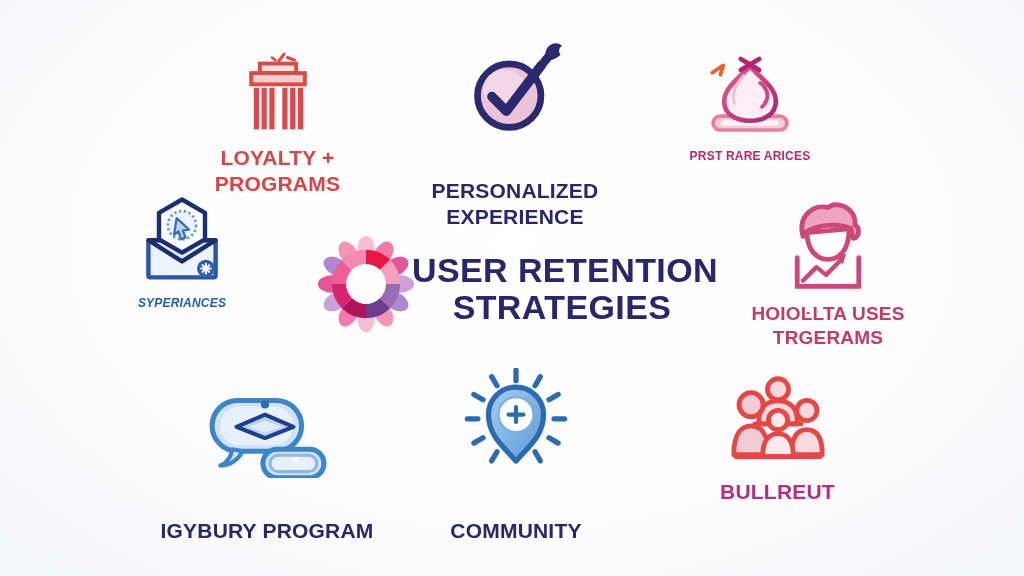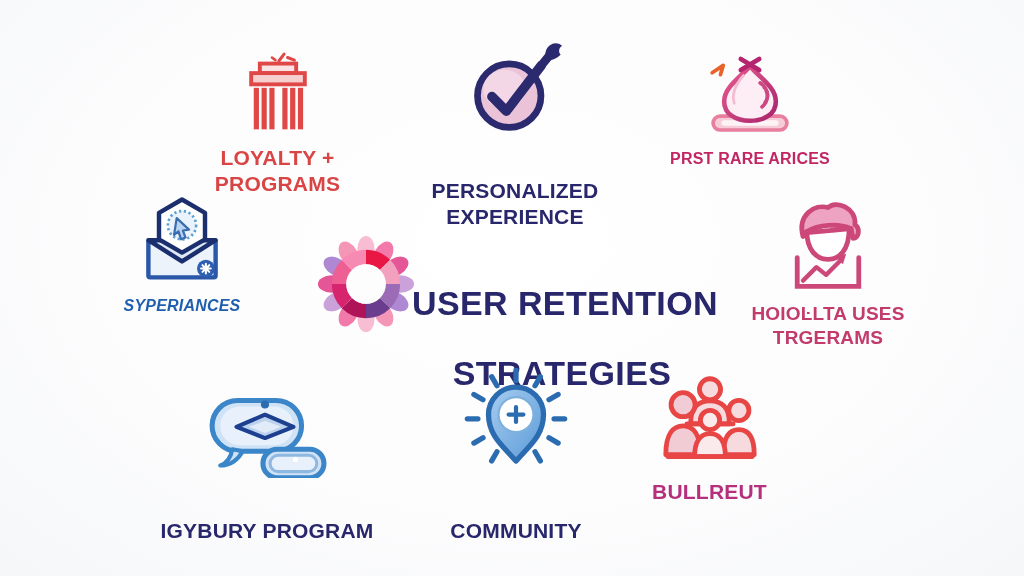--- a/index.html
+++ b/index.html
@@ -12,34 +12,34 @@
     position:relative;width:1024px;height:576px;
     background:radial-gradient(ellipse at 50% 42%, #ffffff 0%, #fcfcfd 60%, #f6f7f9 100%);
   }
   .cell{
     position:absolute;display:flex;flex-direction:column;align-items:center;
     text-align:center;
   }
   .icon{display:block;flex:0 0 auto;}
   .label{font-weight:700;font-size:21px;line-height:1.2;letter-spacing:.2px;margin-top:7px;}
   .label .l2{margin-top:1px;}
-  .lbl-sm{font-size:16px;}
+  .lbl-sm{font-size:12px;}
   .lbl-xs{font-size:19px;}
   .italic{font-style:italic;}
   .c-red{color:#d94545;}
   .c-navy{color:#29276b;margin-top:40px;}
   .c-crimson{color:#c22662;}
   .c-blue{color:#1f5fae;}
   .c-pink{color:#c23b6b;}
   .c-magenta{color:#b5307c;}
   .title-block{
     position:absolute;left:412px;top:252px;width:300px;text-align:center;
     color:#29276b;font-weight:800;font-size:34px;line-height:1.1;letter-spacing:.4px;
   }
-  .title-block div{white-space:nowrap;margin-top:33px;}
+  .title-block div{white-space:nowrap;}
   .flower{position:absolute;left:316px;top:234px;}
 </style>
 </head>
 <body>
 
 <div class="stage">
 
   <div class="cell" style="left:175px;top:48px;width:205px;">
     <svg class="icon" width="92" height="90" viewBox="0 0 104 104">
       <path d="M53 15 l6 -8" fill="none" stroke="#e04848" stroke-width="3.5" stroke-linecap="round"></path>
@@ -201,21 +201,21 @@
       </g>
       <path d="M52 88 C40 74 26 64 26 44 A26 26 0 1 1 78 44 C78 64 64 74 52 88 Z" fill="url(#pinGrad)" stroke="#2b6cb0" stroke-width="5" stroke-linejoin="round"></path>
       <circle cx="52" cy="44" r="16.5" fill="#ffffff" stroke="#7db0dc" stroke-width="2"></circle>
       <path d="M52 37 V51 M45 44 H59" stroke="#2b6cb0" stroke-width="4" stroke-linecap="round"></path>
     </svg>
     <div class="label c-navy">
       <div class="l1">COMMUNITY</div>
     </div>
   </div>
 
-  <div class="cell" style="left:607px;top:372px;width:205px;">
+  <div class="cell" style="left:675px;top:372px;width:205px;">
     <svg class="icon" width="104" height="100" viewBox="0 0 104 104">
       <g stroke="#e84545" stroke-width="5" stroke-linejoin="round">
         <circle cx="52" cy="18" r="11" fill="#f6dade"></circle>
         <path d="M32 52 C32 37 40 30 52 30 C64 30 72 37 72 52 L72 54 L32 54 Z" fill="#f6dade"></path>
         <path d="M28 54 H76" stroke-linecap="round"></path>
         <circle cx="24" cy="34" r="12.5" fill="#f2ccd4"></circle>
         <path d="M6 86 C6 64 14 56 24 56 C34 56 42 64 42 86 Z" fill="#f2ccd4"></path>
         <circle cx="82" cy="40" r="10.5" fill="#f6dade"></circle>
         <path d="M66 86 C66 68 72 60 82 60 C92 60 98 68 98 86 Z" fill="#f6dade"></path>
         <circle cx="52" cy="50" r="10" fill="#fbeaec"></circle>

